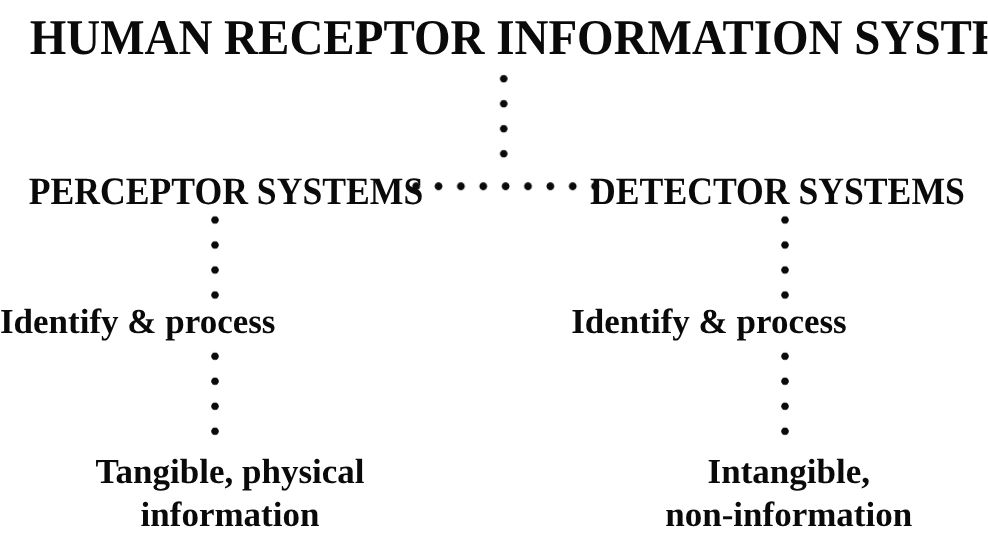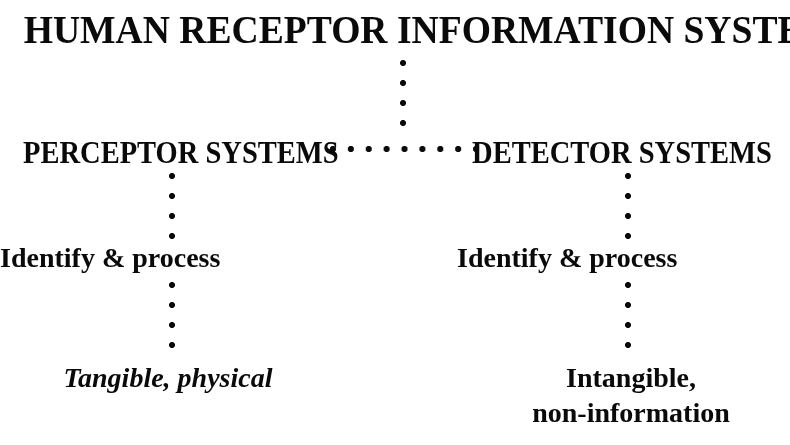--- a/index.html
+++ b/index.html
@@ -80,21 +80,21 @@
   .process.left{left:0px;}
   .process.right{left:457px;}
   .output{
     position:absolute;
     top:360px;
     width:336px;
     font-size:28px;
     line-height:35px;
     text-align:center;
   }
-  .output.left{left:0px;font-style:italic;}
+  .output.left{left:16px;}
   .output.right{left:463px;}
 </style>
 </head>
 <body>
 
 <div class="canvas">
 
   <h1 class="title">HUMAN RECEPTOR INFORMATION SYSTEMS</h1>
 
   <div class="vdots central"></div>
@@ -112,20 +112,21 @@
   <div class="process left">Identify &amp; process</div>
 
   <div class="process right">Identify &amp; process</div>
 
   <div class="vdots left-lower"></div>
 
   <div class="vdots right-lower"></div>
 
   <div class="output left">
     <div>Tangible, physical</div>
+    <div>information</div>
   </div>
 
   <div class="output right">
     <div>Intangible,</div>
     <div>non-information</div>
   </div>
 
 </div>
 
 </body></html>

